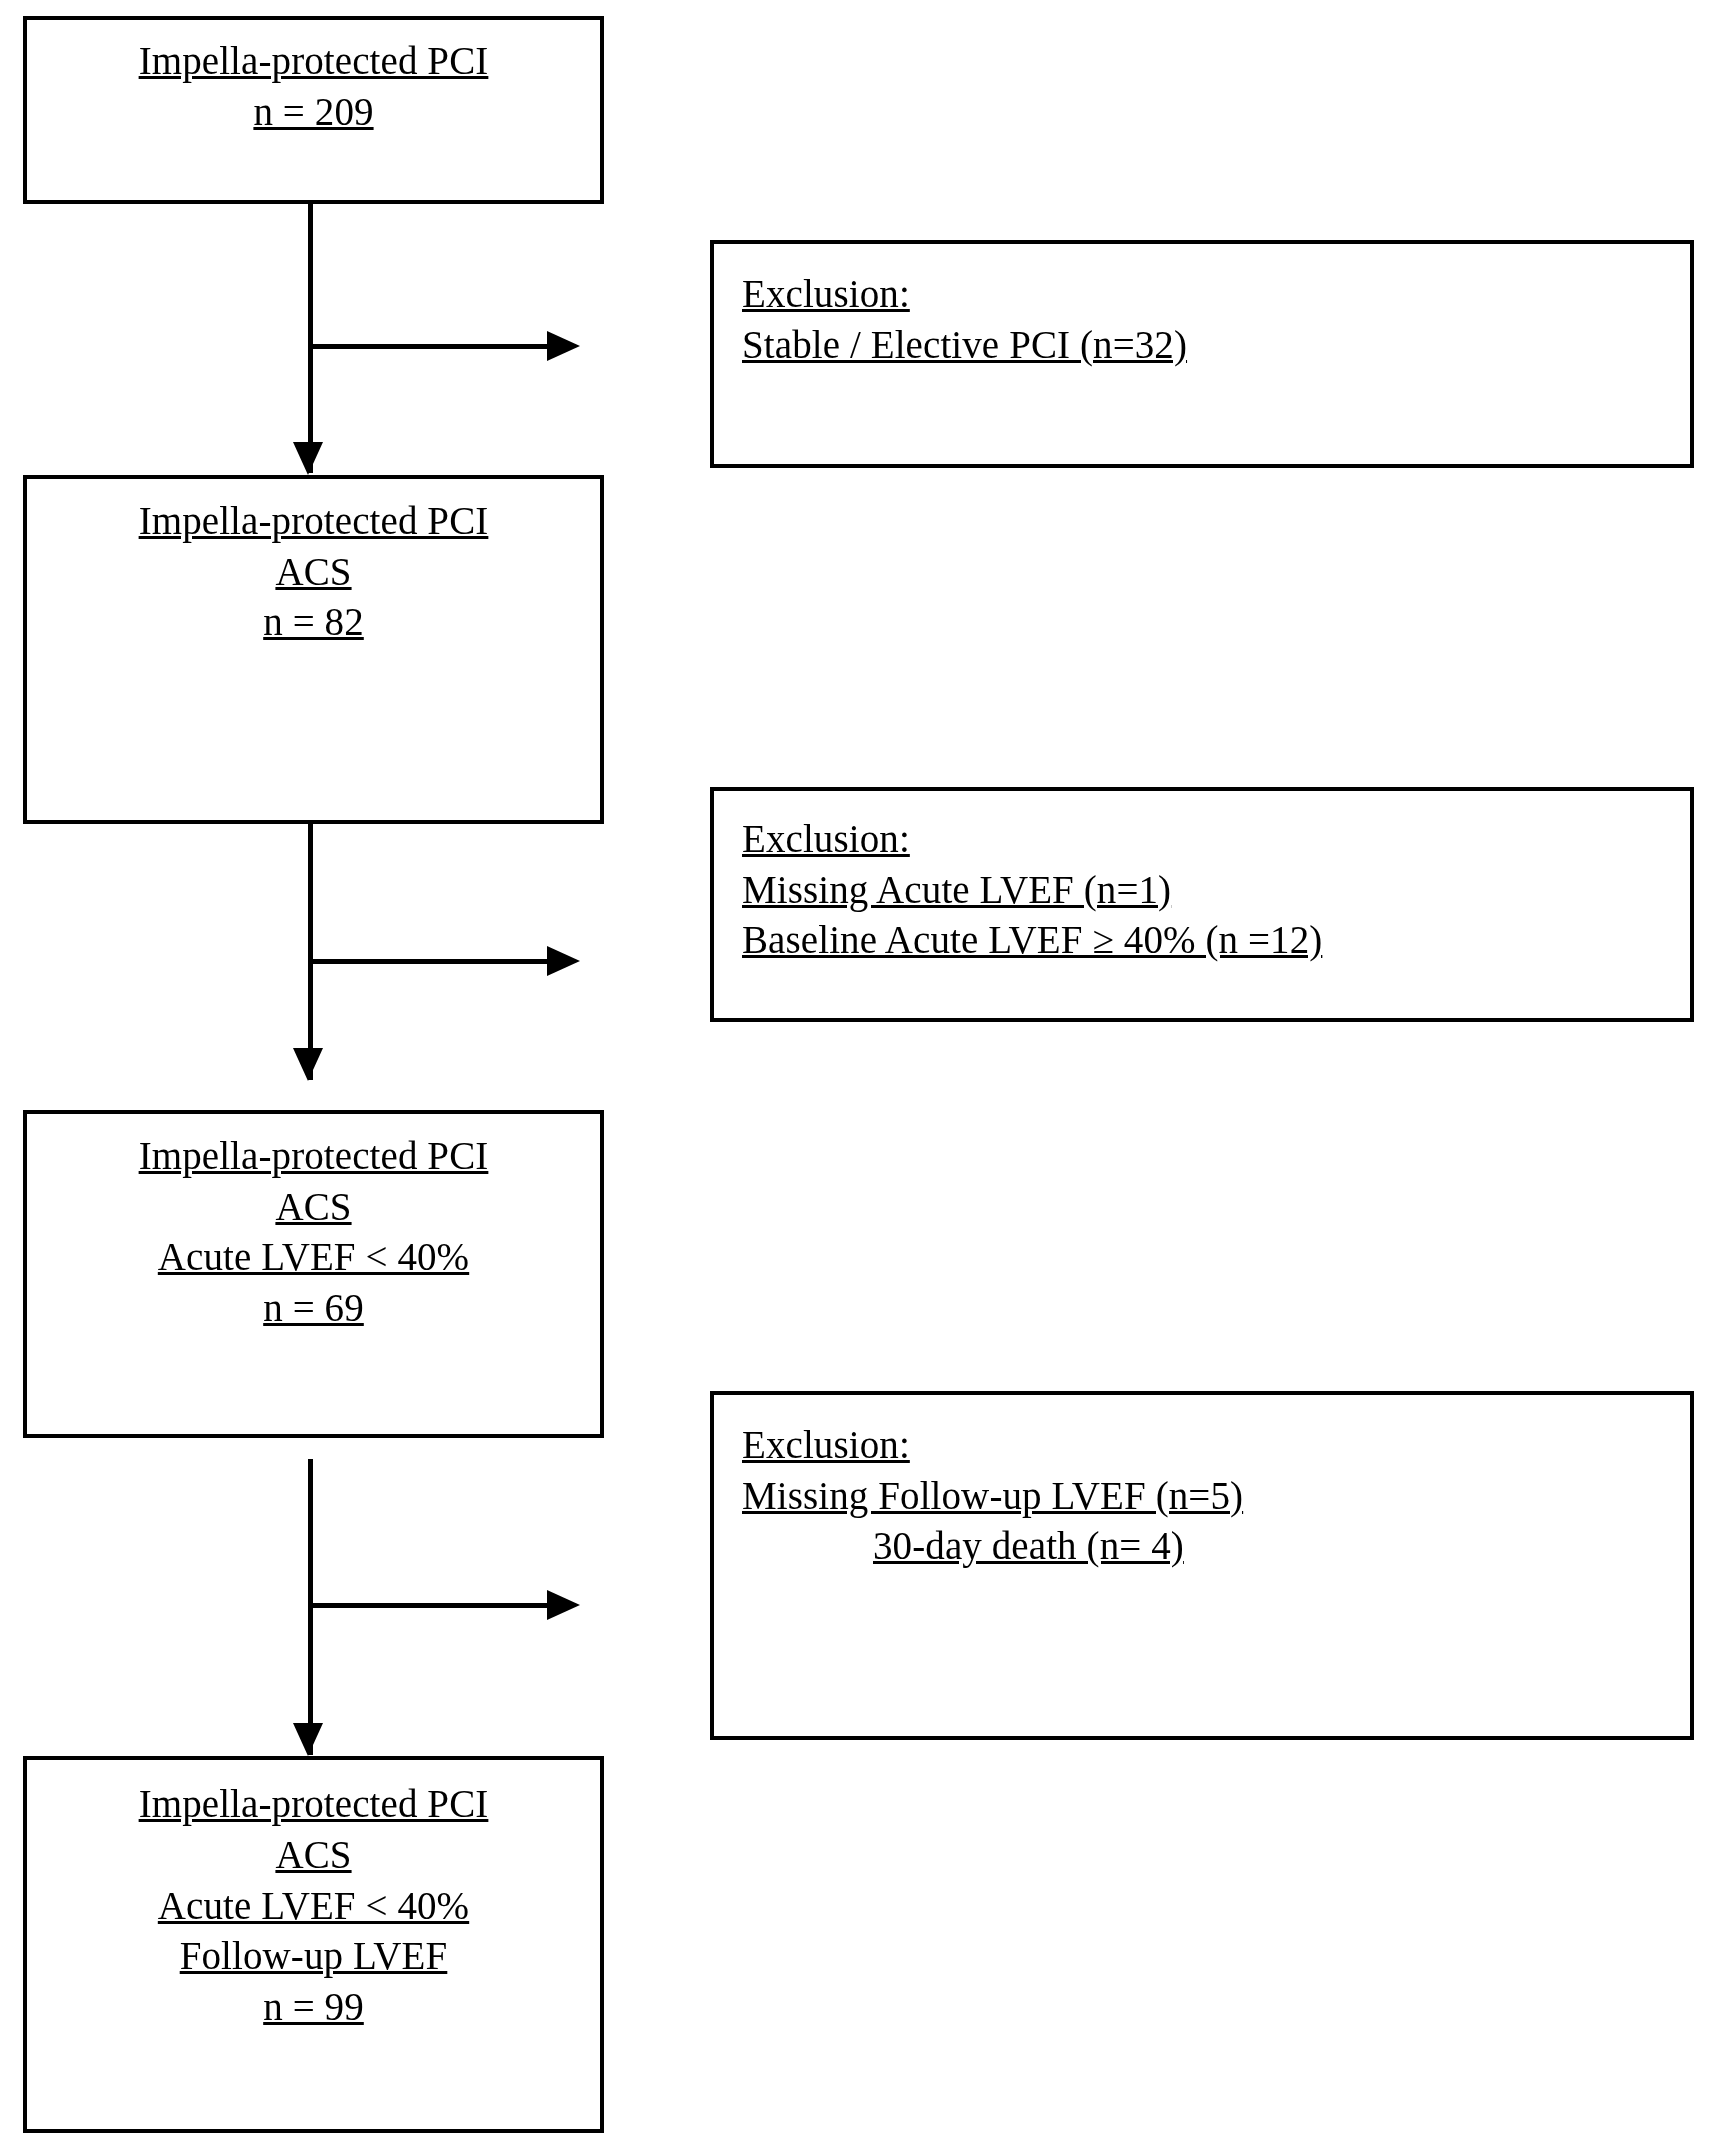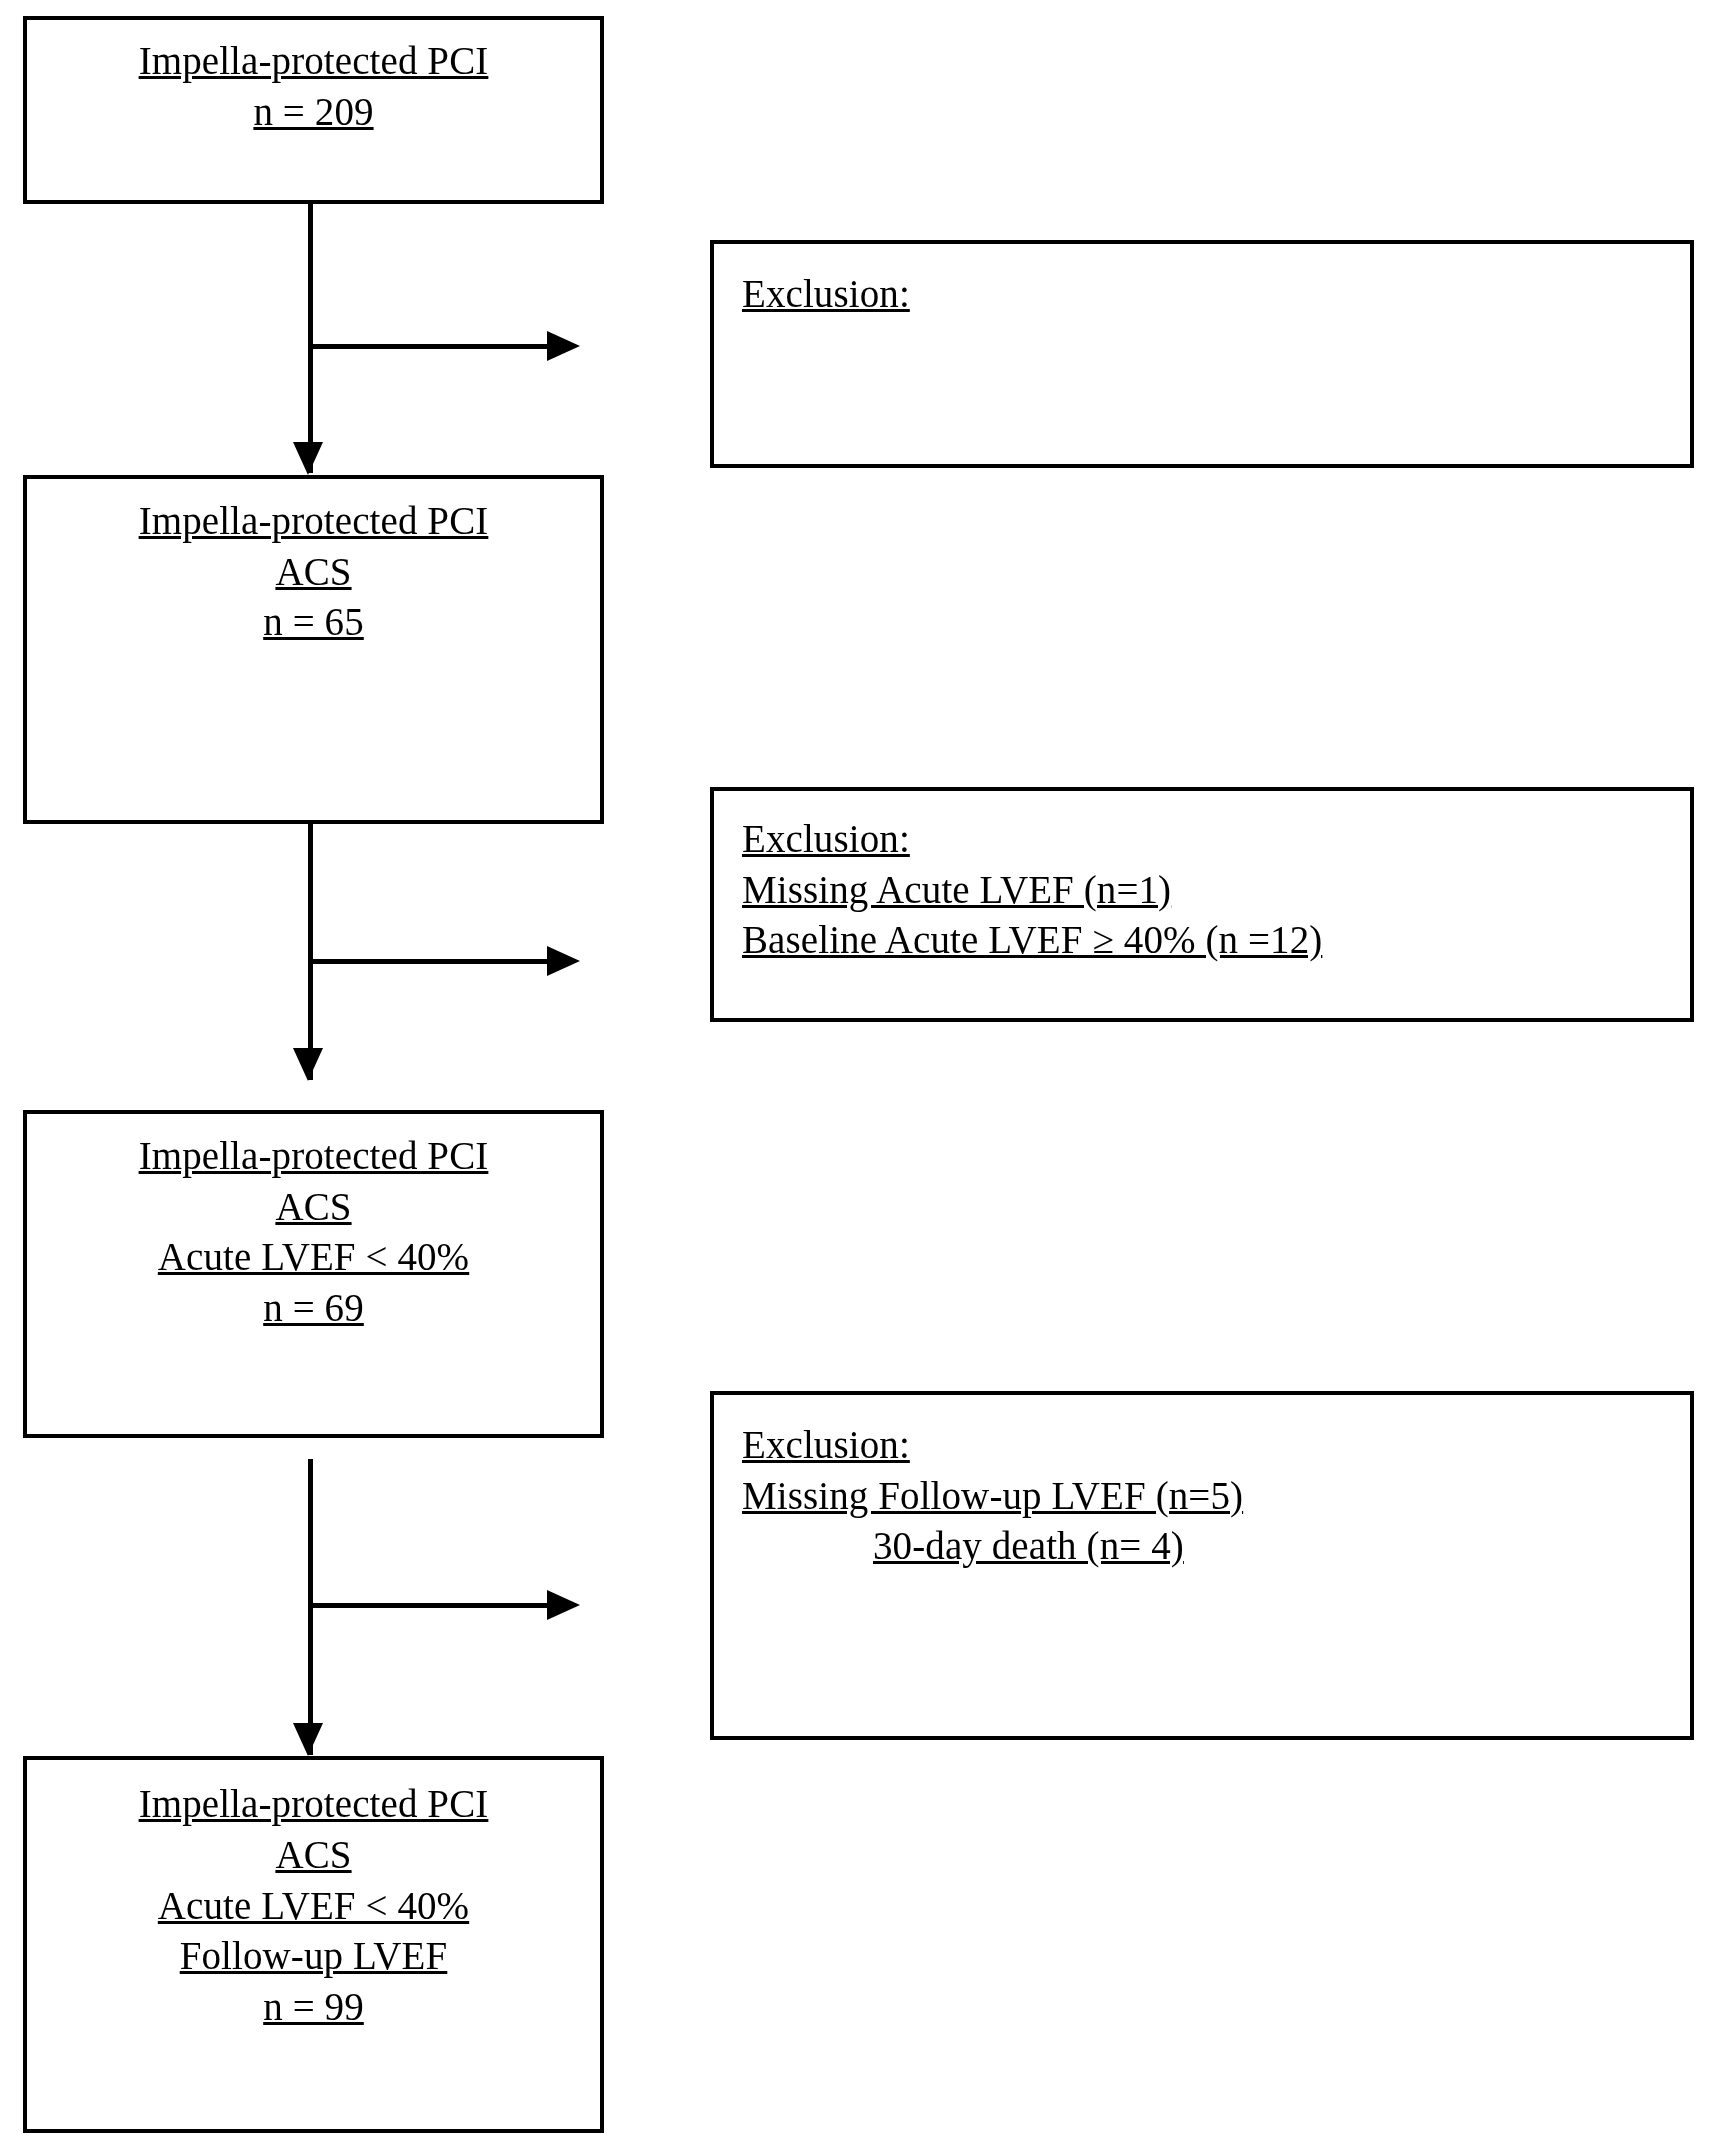--- a/index.html
+++ b/index.html
@@ -101,28 +101,29 @@
 
   <div class="v-stem" style="left:308px; top:204px; height:269px;"></div>
   <div class="arrow-down" style="left:293px; top:442px;"></div>
 
   <div class="h-branch" style="left:308px; top:344px; width:244px;"></div>
   <div class="arrow-right" style="left:547px; top:331px;"></div>
 
   <div class="node-box exclusion" style="left:710px; top:240px; width:984px; height:228px; padding-top:25px;">
     <div class="excl-inner">
       <div class="node-line">Exclusion:</div>
+      <div class="node-line">Stable / Elective PCI (n=32)</div>
     </div>
   </div>
 
   <div class="node-box flow" style="left:23px; top:475px; width:581px; height:349px; padding-top:17px;">
     <div class="flow-inner">
       <div class="node-line">Impella-protected PCI</div>
       <div class="node-line">ACS</div>
-      <div class="node-line">n = 65</div>
+      <div class="node-line">n = 82</div>
     </div>
   </div>
 
   <div class="v-stem" style="left:308px; top:824px; height:256px;"></div>
   <div class="arrow-down" style="left:293px; top:1048px;"></div>
 
   <div class="h-branch" style="left:308px; top:959px; width:244px;"></div>
   <div class="arrow-right" style="left:547px; top:946px;"></div>
 
   <div class="node-box exclusion" style="left:710px; top:787px; width:984px; height:235px; padding-top:23px;">

